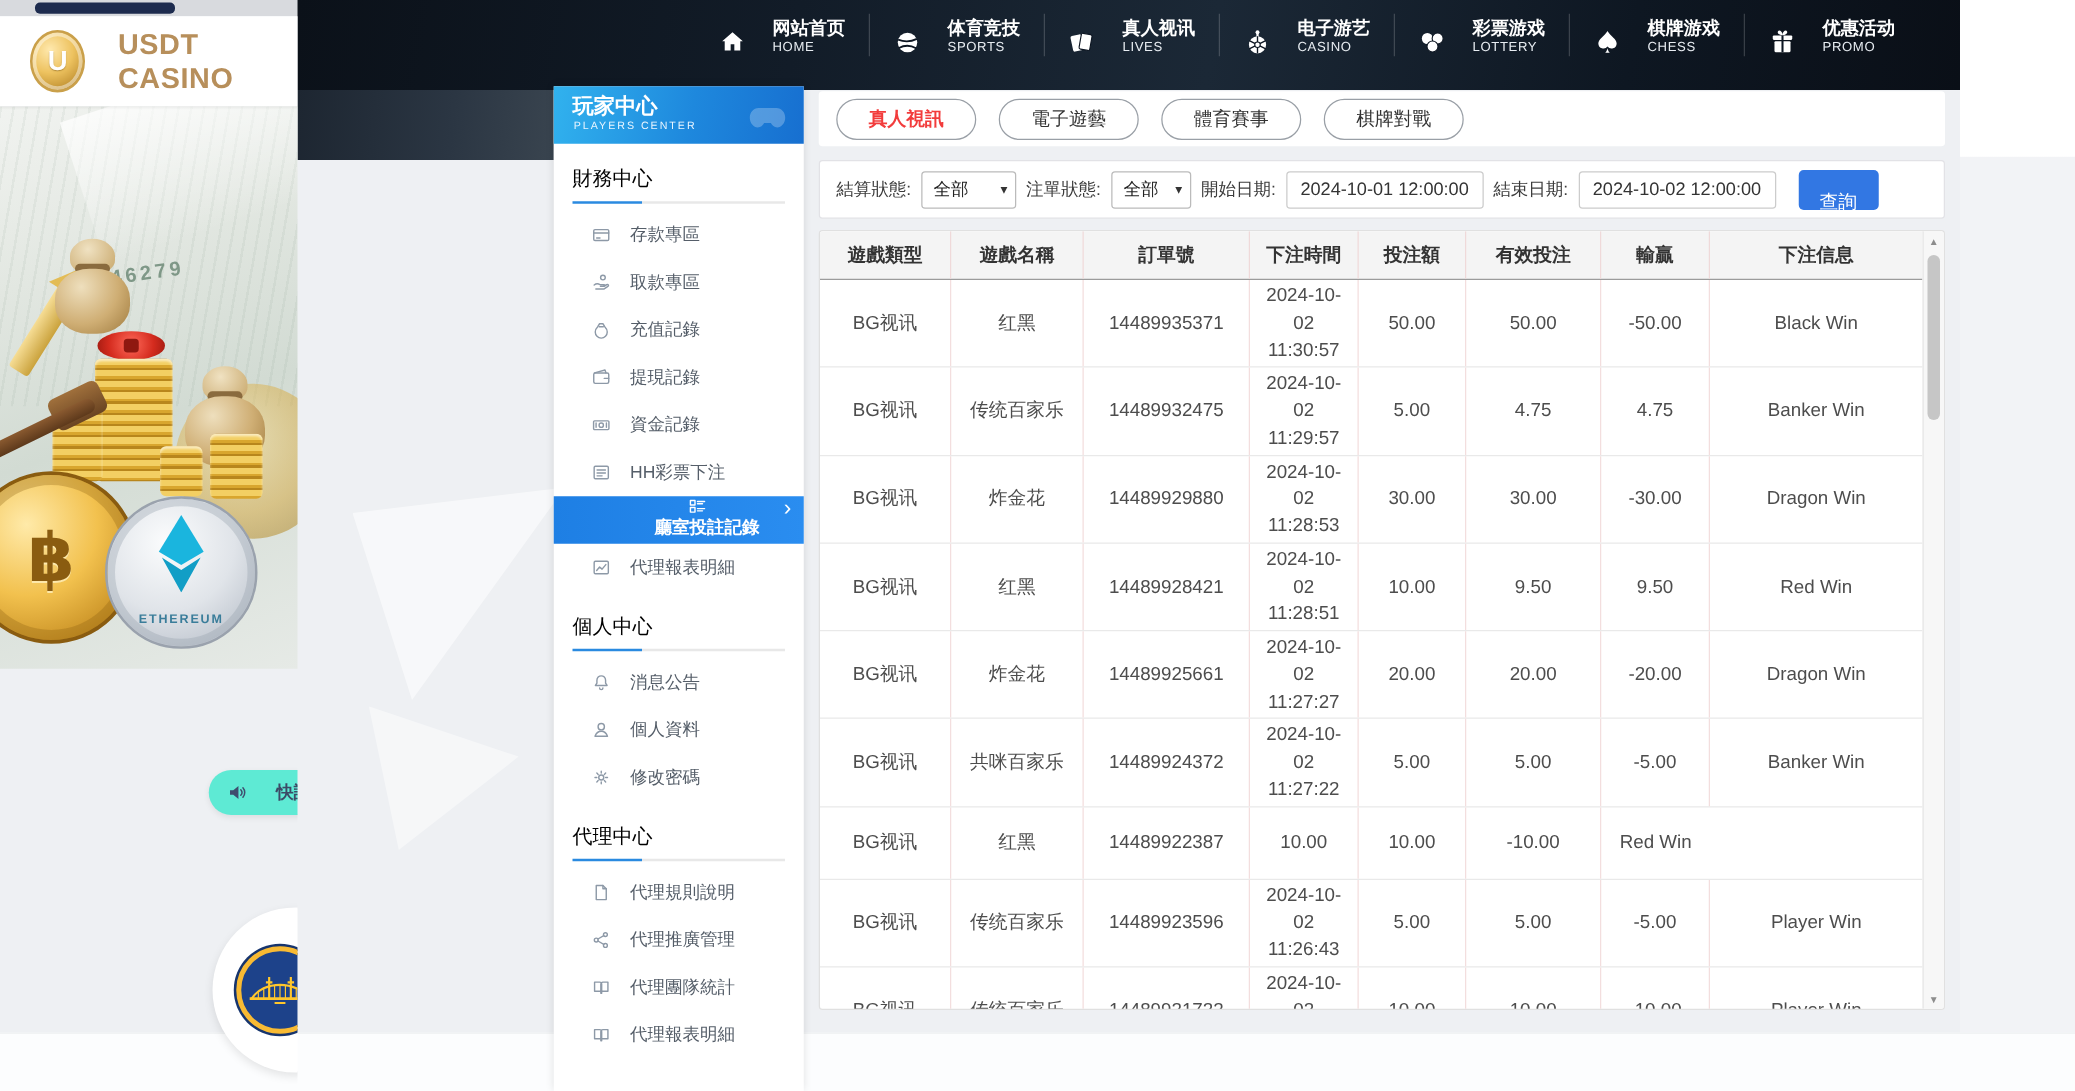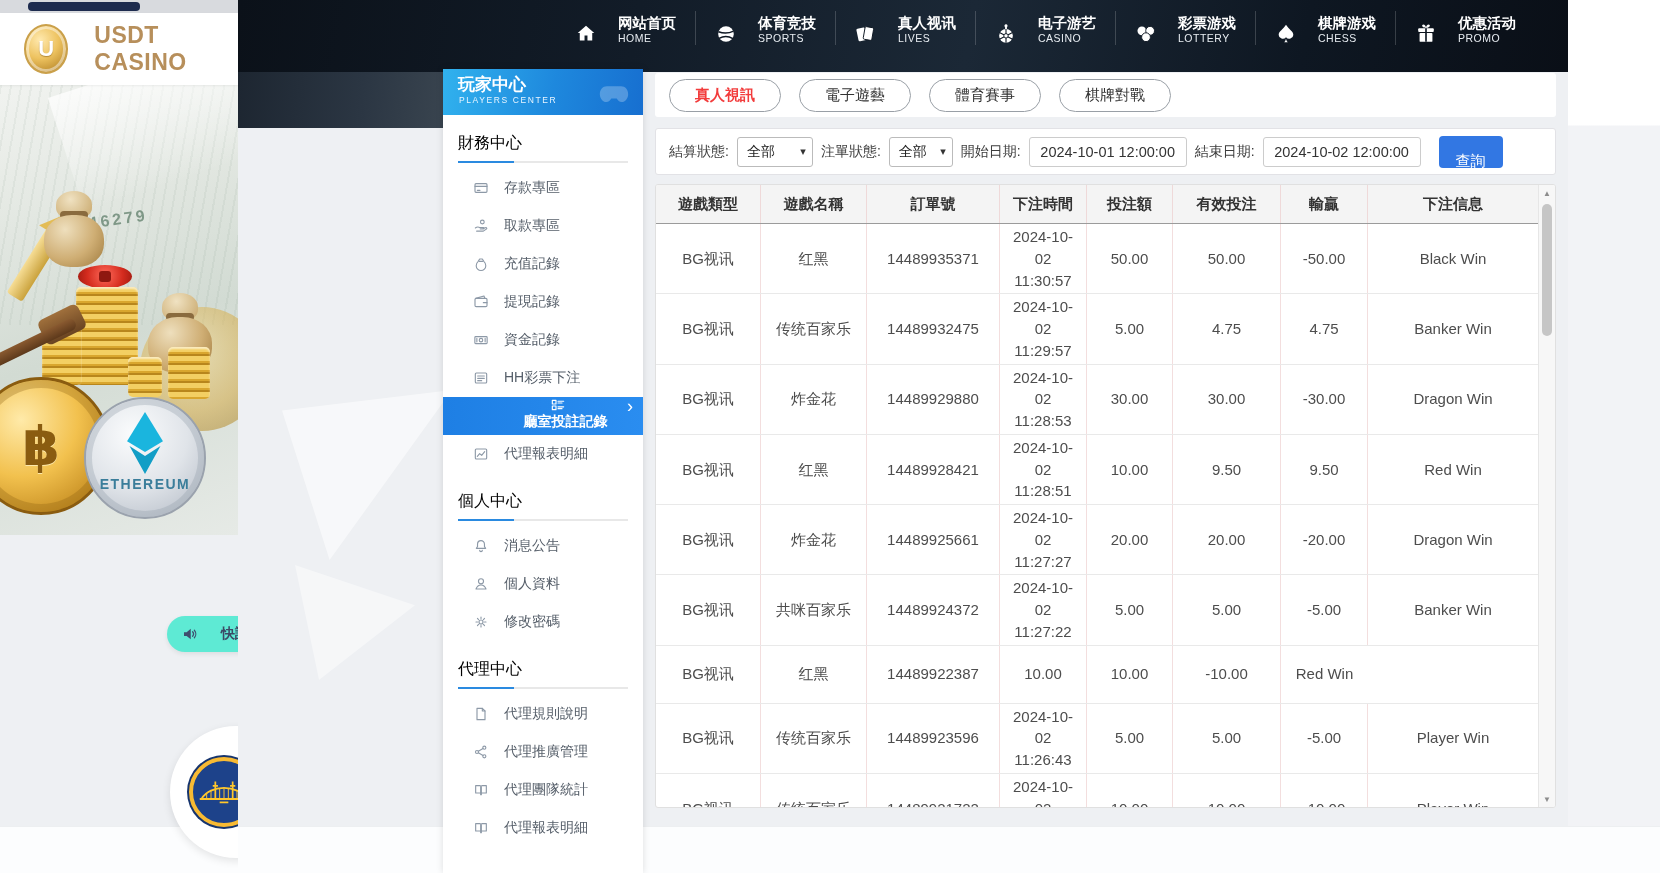--- a/index.html
+++ b/index.html
@@ -62,21 +62,21 @@
   .coin-btc{position:absolute;left:-28px;top:292px;width:132px;height:132px;border-radius:50%;z-index:4;
     background:radial-gradient(circle at 35% 30%,#ffeaa9,#f2c14e 45%,#b87d14 92%);
     border:3px solid #8a5c10;box-shadow:inset 0 0 0 8px rgba(140,95,15,.30);
     display:flex;align-items:center;justify-content:center;}
   .coin-btc span{font-size:54px;font-weight:800;color:#8a5c10;text-shadow:0 1px 0 rgba(255,240,190,.8);}
   .coin-eth{position:absolute;left:84px;top:312px;width:118px;height:118px;border-radius:50%;z-index:5;
     background:radial-gradient(circle at 40% 30%,#fbfcfd,#e0e4e9 50%,#b8bfc9 90%);
     border:2px solid #9aa2ad;box-shadow:inset 0 0 0 6px rgba(150,160,172,.35);
     display:flex;flex-direction:column;align-items:center;}
   .coin-eth svg{width:42px;height:62px;margin-top:13px;}
-  .eth-label{font-size:14px;font-weight:700;letter-spacing:1.5px;color:#3a7d9a;margin-top:2px;}
+  .eth-label{font-size:10px;font-weight:700;letter-spacing:1.5px;color:#3a7d9a;margin-top:16px;}
   
   .left-zone{position:absolute;left:0;top:535px;width:238px;height:338px;overflow:hidden;z-index:2;}
   .marquee-pill{position:absolute;left:167px;top:81px;width:130px;height:36px;background:#5eead4;border-radius:18px;
     box-shadow:0 2px 5px rgba(0,0,0,.08);display:flex;align-items:center;gap:22px;padding-left:14px;box-sizing:border-box;}
   .marquee-pill svg{width:18px;height:18px;color:#3f4e6e;}
   .marquee-label{font-size:14px;font-weight:700;color:#3c4a66;white-space:nowrap;}
   .team-circle-white{position:absolute;left:170px;top:191px;width:132px;height:132px;border-radius:50%;background:#fff;box-shadow:0 3px 8px rgba(0,0,0,.10);}
   .team-circle-blue{position:absolute;left:189px;top:222px;width:62px;height:62px;border-radius:50%;background:#1d428a;
     border:4px solid #f8ba33;box-shadow:0 0 0 2px #16346d;display:flex;align-items:center;justify-content:center;}
   .team-circle-blue svg{width:52px;height:36px;stroke:#ffc72c;fill:none;stroke-width:2;}

